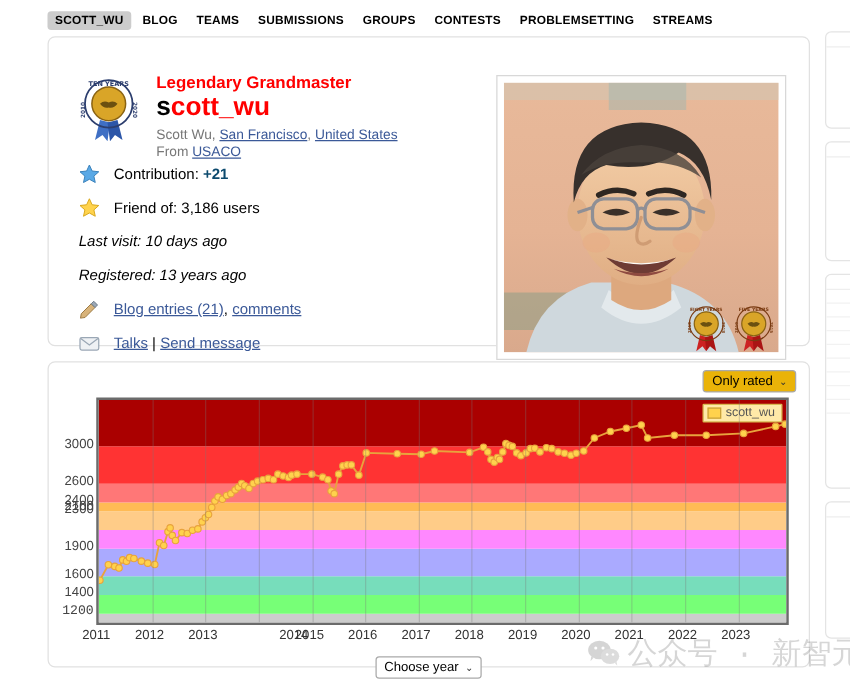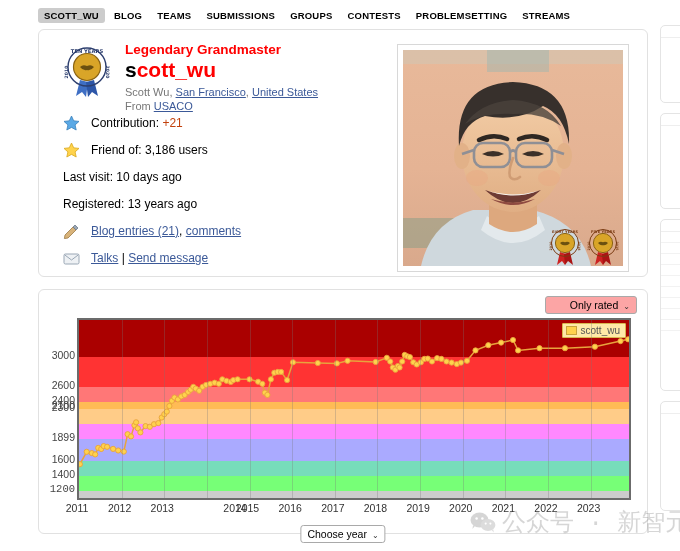--- a/index.html
+++ b/index.html
@@ -24,62 +24,62 @@
   
   .panel {
     border:1px solid #e1e1e1; border-radius:6px; background:#fff;
   }
 
   .profile {
     position:absolute; left:38px; top:29px; width:610px; height:248px;
     padding:10px 12px;
   }
 
-  .prof-inner { position:relative; height:100%; }
+  .prof-inner { position:relative; height:100%;margin-top:16px; }
 
   
   .badge-ten {
     position:absolute; left:8px; top:4px; width:56px; height:56px;
   }
 
   .prof-text { position:absolute; left:74px; top:2px; }
   .rank-title { color:#ff0000; font-weight:bold; font-size:13.5px; }
   .handle { font-size:21px; font-weight:bold; line-height:1.12; margin-top:1px; }
   .handle .h1 { color:#000; }
   .handle .h2 { color:#ff0000; }
   .sub { color:#777; font-size:11px; line-height:1.35; margin-top:3px; }
   .sub a { color:#3b5998; text-decoration:underline; }
 
   .infolist { position:absolute; left:12px; top:72px; width:350px; }
   .irow { display:flex; align-items:center; min-height:22px; margin-bottom:5px; font-size:12px; }
   .irow .ico { width:22px; height:18px; flex:0 0 22px; margin-right:6px; display:flex; align-items:center; }
-  .irow.noico { padding-left:0; }
+  .irow.noico { padding-left:0;font-style:italic; }
   .irow a { color:#3b5998; text-decoration:underline; }
   .red-b { color:#ff0000; font-weight:bold; }
-  .green-b { color:#c2410c; font-weight:normal; }
+  .green-b { color:#0c4a6e; font-weight:bold; }
   .muted-small { color:#555; font-size:10.5px; }
 
   
   .avatar-box {
     position:absolute; right:6px; top:4px; width:232px; height:228px;
     border:1px solid #d8d8d8; padding:5px; background:#fff;
   }
   .avatar-img { width:100%; height:100%; position:relative; overflow:hidden; }
   .medals-ph { position:absolute; right:2px; bottom:0px; display:flex; gap:2px; }
 
   
   .chartpanel {
     position:absolute; left:38px; top:289px; width:610px; height:245px;
     padding:6px 8px 4px 8px;
   }
   .chart-top { height:20px; position:relative; }
   .only-rated {
     position:absolute; right:2px; top:0;
-    border:1px solid #a9a9a9; border-radius:3px; background:#fca5a5;
-    font-size:10.5px; padding:2px 6px 2px 24px; color:#000;
+    border:1px solid #a9a9a9; border-radius:3px; background:#eab308;
+    font-size:10.5px; padding:2px 6px 2px 7px; color:#000;
   }
   .only-rated .cv { margin-left:5px; font-size:8px; color:#333; }
 
   .plotwrap { position:relative; margin-top:2px; height:212px; }
   .ylabels { position:absolute; left:0; top:0; width:28px; height:182px; }
   .ylab { position:absolute; right:0; font-size:10.5px; color:#444; transform:translateY(-50%); white-space:nowrap; }
 
   .plot {
     position:absolute; left:30px; top:0; right:8px; height:182px;
     border:2px solid #6b6b6b; overflow:hidden;
@@ -293,21 +293,21 @@
     <div class="only-rated">
       <span>Only rated</span><span class="cv">⌄</span>
     </div>
   </div>
 
   <div class="plotwrap">
     <div class="ylabels" id="ylabels">
         <div class="ylab" style="top: 170.583px; font-family: Liberation Mono, monospace;">1200</div>
         <div class="ylab" style="top: 155.75px;">1400</div>
         <div class="ylab" style="top: 140.917px;">1600</div>
-        <div class="ylab" style="top: 118.667px;">1899</div>
+        <div class="ylab" style="top: 118.667px;">1900</div>
         <div class="ylab" style="top: 87px;">2100</div>
         <div class="ylab" style="top: 89px;">2300</div>
         <div class="ylab" style="top: 81.5833px;">2400</div>
         <div class="ylab" style="top: 66.75px;">2600</div>
         <div class="ylab" style="top: 37.0833px;">3000</div>
       </div>
     <div class="plot" id="plot">
         <div class="band" style="top: 170.583px; height: 7.41667px; background: rgb(204, 204, 204);"></div>
         <div class="band" style="top: 155.75px; height: 14.8333px; background: rgb(119, 255, 119);"></div>
         <div class="band" style="top: 140.917px; height: 14.8333px; background: rgb(119, 221, 187);"></div>

